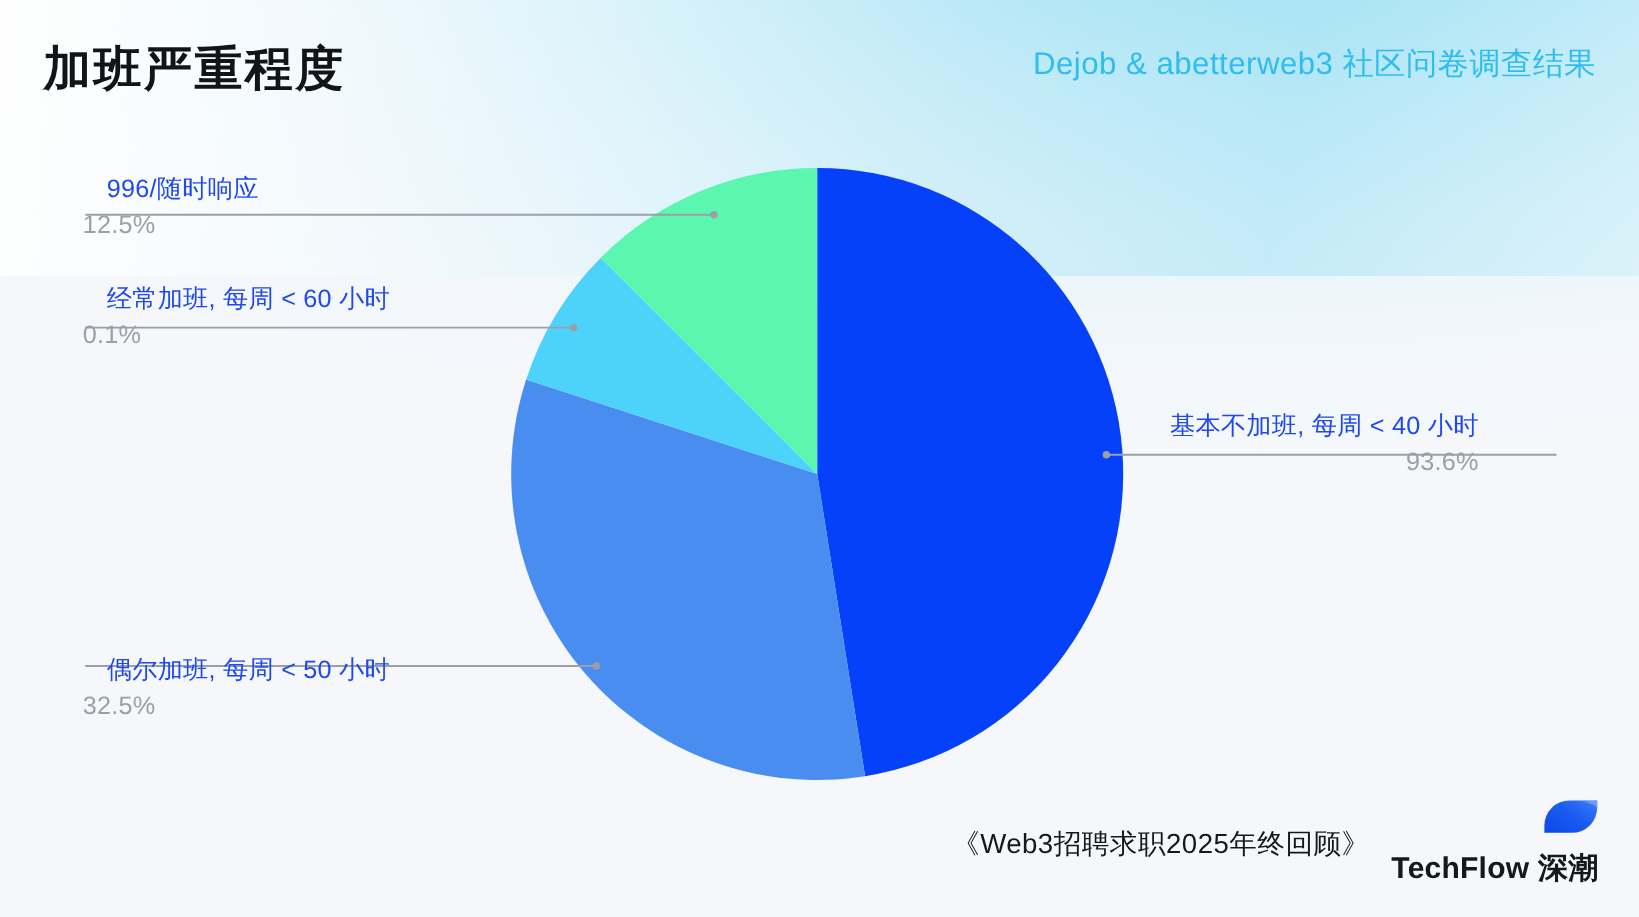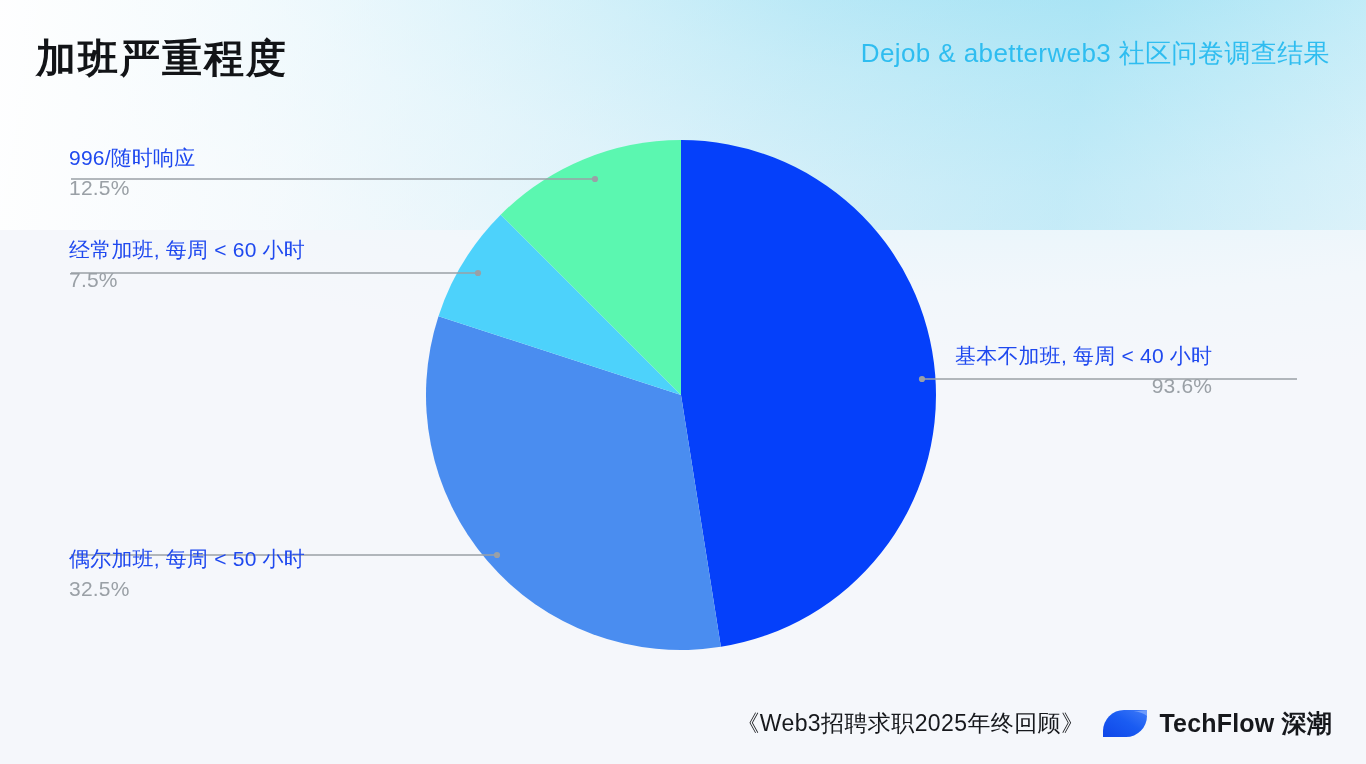--- a/index.html
+++ b/index.html
@@ -82,20 +82,21 @@
   
   .callout {
     position: absolute;
     white-space: nowrap;
   }
   .callout .cal-label {
     font-size: 21px;
     color: #1f49ef;
     line-height: 1.28;
     letter-spacing: 0.2px;
+    margin-left: 20px;
   }
   .callout .cal-value {
     font-size: 21px;
     color: #9aa0a6;
     line-height: 1.3;
     letter-spacing: 0.2px;
     margin-top: 2px;
   }
   .callout.align-right { text-align: right; }
 
@@ -115,22 +116,23 @@
     margin-top: 18px;
   }
   #footer-title {
     font-size: 23px;
     color: #16181c;
     letter-spacing: 0.4px;
     white-space: nowrap;
   }
   #brand {
     display: flex;
-    align-items: center;
+    align-items: flex-end;
     gap: 11px;
+    flex-direction: column;
   }
   #brand-name {
     font-size: 25px;
     font-weight: 700;
     color: #16181c;
     letter-spacing: 0.2px;
     white-space: nowrap;
   }
 </style>
 </head>
@@ -176,21 +178,21 @@
       <div class="cal-value">93.6%</div>
     </div>
 
     <div class="callout" id="callout-1">
       <div class="cal-label">偶尔加班, 每周 &lt; 50 小时</div>
       <div class="cal-value">32.5%</div>
     </div>
 
     <div class="callout" id="callout-2">
       <div class="cal-label">经常加班, 每周 &lt; 60 小时</div>
-      <div class="cal-value">7.5%</div>
+      <div class="cal-value">0.1%</div>
     </div>
 
     <div class="callout" id="callout-3">
       <div class="cal-label">996/随时响应</div>
       <div class="cal-value">12.5%</div>
     </div>
   </div>
 
   <div id="footer">
     <div id="footer-title">《Web3招聘求职2025年终回顾》</div>

